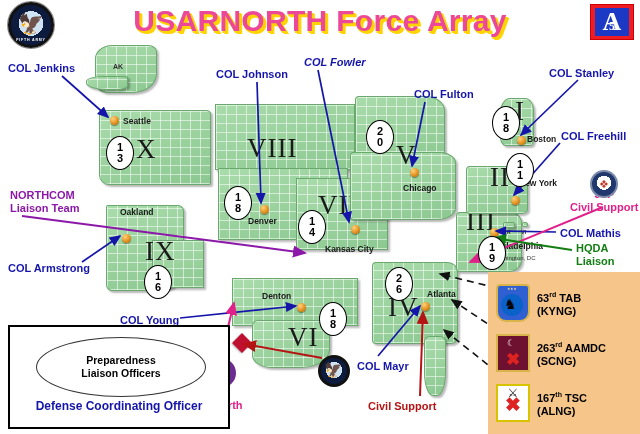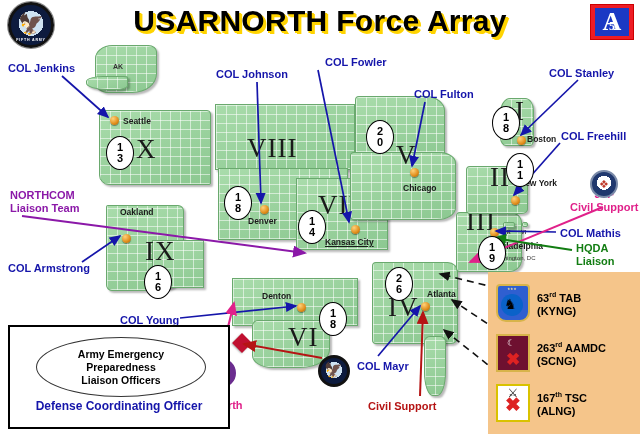--- a/index.html
+++ b/index.html
@@ -1,21 +1,21 @@
 <!DOCTYPE html>
 <html><head>
 <meta charset="utf-8">
 <style>
   html,body{margin:0;padding:0;background:#fff;}
   body{width:640px;height:434px;position:relative;overflow:hidden;
        font-family:"Liberation Sans",sans-serif;}
   .abs{position:absolute;}
   
   #title{left:0;top:4px;width:640px;text-align:center;font-size:30px;font-weight:bold;
-         color:#000000;letter-spacing:.3px;
+         color:#ec4899;letter-spacing:.3px;
          text-shadow:2px 2px 0 #ffd400, 3px 3px 0 #ffd400, 1px 2px 0 #ffd400;}
   
   .seal{border-radius:50%;}
   #fifth-army-seal{left:8px;top:2px;width:46px;height:46px;background:
       radial-gradient(circle at 50% 46%, #cfe3f2 0 42%, #0d1b3e 42% 100%);
       border:3px solid #111;box-sizing:border-box;box-shadow:0 0 0 1px #888;}
   #fifth-army-seal .eagle{position:absolute;left:50%;top:46%;transform:translate(-50%,-50%);
       font-size:21px;color:#e8a317;line-height:1;}
   #fifth-army-seal .band{position:absolute;left:0;bottom:3px;width:100%;text-align:center;
       font-size:3.6px;color:#fff;letter-spacing:.8px;font-weight:bold;}
@@ -201,21 +201,21 @@
 <div class="city-dot" style="left:110px;top:116px;"></div>
 <div class="city-lbl" style="left:123px;top:116px;">Seattle</div>
 
 <div class="city-dot" style="left:122px;top:234px;"></div>
 <div class="city-lbl" style="left:120px;top:207px;">Oakland</div>
 
 <div class="city-dot" style="left:260px;top:205px;"></div>
 <div class="city-lbl" style="left:248px;top:216px;">Denver</div>
 
 <div class="city-dot" style="left:351px;top:225px;"></div>
-<div class="city-lbl" style="left:325px;top:237px;text-decoration:underline;">Kansas City</div>
+<div class="city-lbl" style="left:325px;top:244px;">Kansas City</div>
 
 <div class="city-dot" style="left:410px;top:168px;"></div>
 <div class="city-lbl" style="left:403px;top:183px;">Chicago</div>
 
 <div class="city-dot" style="left:297px;top:303px;"></div>
 <div class="city-lbl" style="left:262px;top:291px;">Denton</div>
 
 <div class="city-dot" style="left:421px;top:302px;"></div>
 <div class="city-lbl" style="left:427px;top:289px;">Atlanta</div>
 
@@ -225,21 +225,21 @@
 <div class="city-dot" style="left:511px;top:196px;"></div>
 <div class="city-lbl" style="left:519px;top:178px;">New York</div>
 
 <div class="city-dot" style="left:490px;top:228px;"></div>
 <div class="city-lbl" style="left:493px;top:241px;">Philadelphia</div>
 
 <div class="city-lbl small" style="left:492px;top:255px;">Washington, DC</div>
 
 <div class="col" style="left:8px;top:62px;">COL Jenkins</div>
 <div class="col" style="left:216px;top:68px;">COL Johnson</div>
-<div class="col" style="left:325px;top:56px;">COL Fowler</div>
+<div class="col" style="left:304px;top:56px;font-style:italic;">COL Fowler</div>
 <div class="col" style="left:414px;top:88px;">COL Fulton</div>
 <div class="col" style="left:549px;top:67px;">COL Stanley</div>
 <div class="col" style="left:561px;top:130px;">COL Freehill</div>
 <div class="col" style="left:560px;top:227px;">COL Mathis</div>
 <div class="col" style="left:8px;top:262px;">COL Armstrong</div>
 <div class="col" style="left:120px;top:314px;">COL Young</div>
 <div class="col" style="left:357px;top:360px;">COL Mayr</div>
 
 <div class="purple" style="left:10px;top:189px;">
   <div>NORTHCOM</div>
@@ -314,21 +314,20 @@
   <path d="M420,396 L423,312" stroke="#b51414" stroke-width="2" fill="none" marker-end="url(#ar)"></path>
   <g stroke="#111" stroke-width="1.6" fill="none" stroke-dasharray="7 5" marker-end="url(#ak)">
     <path d="M497,288 L440,274"></path>
     <path d="M497,330 L452,300"></path>
     <path d="M497,372 L444,330"></path>
   </g>
 </svg>
 
 <div class="abs" id="legend">
   <div class="ell">
-    <div>Army Emergency</div>
     <div>Preparedness</div>
     <div>Liaison Officers</div>
   </div>
   <div class="dco">Defense Coordinating Officer</div>
 </div>
 
 <div class="abs" id="unit-panel">
   <div class="unit-row" style="top:12px;">
     <div class="patch p63">
       <div class="tab">★★★</div>

